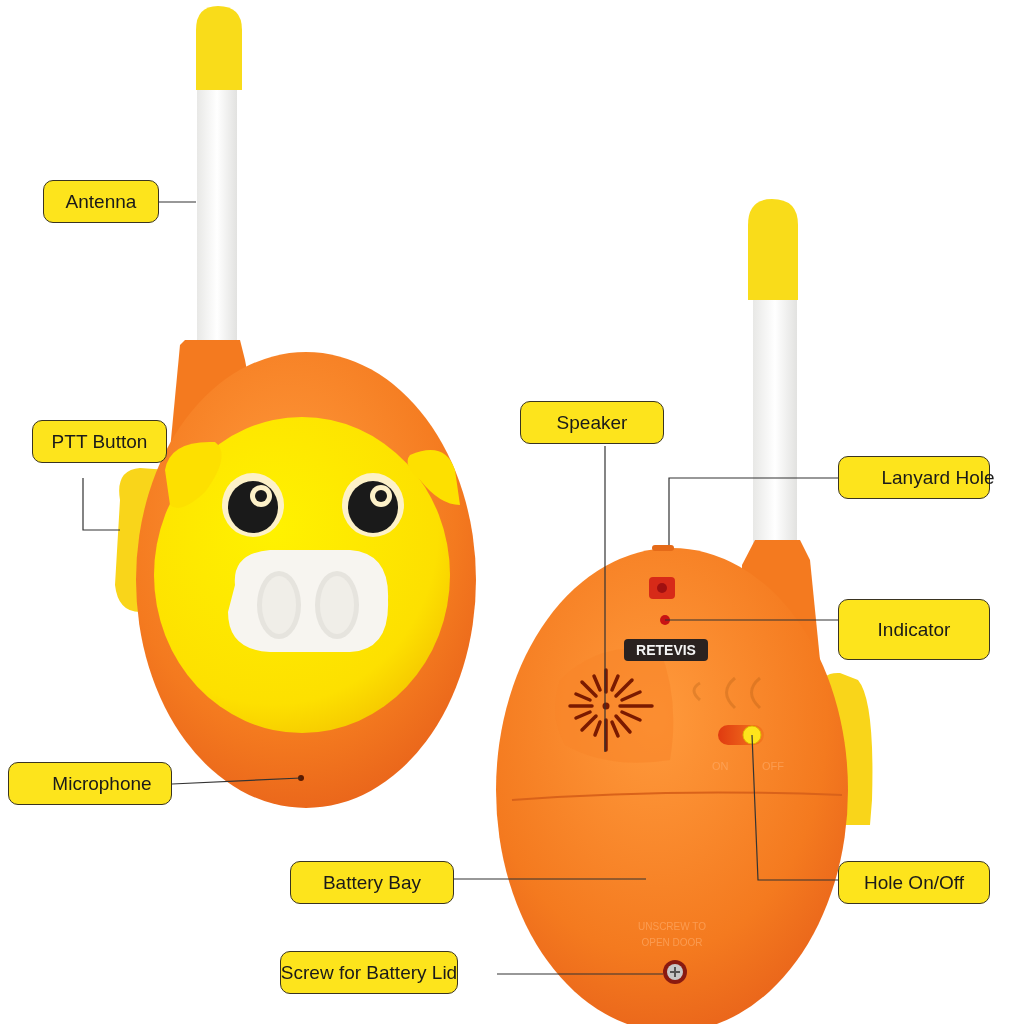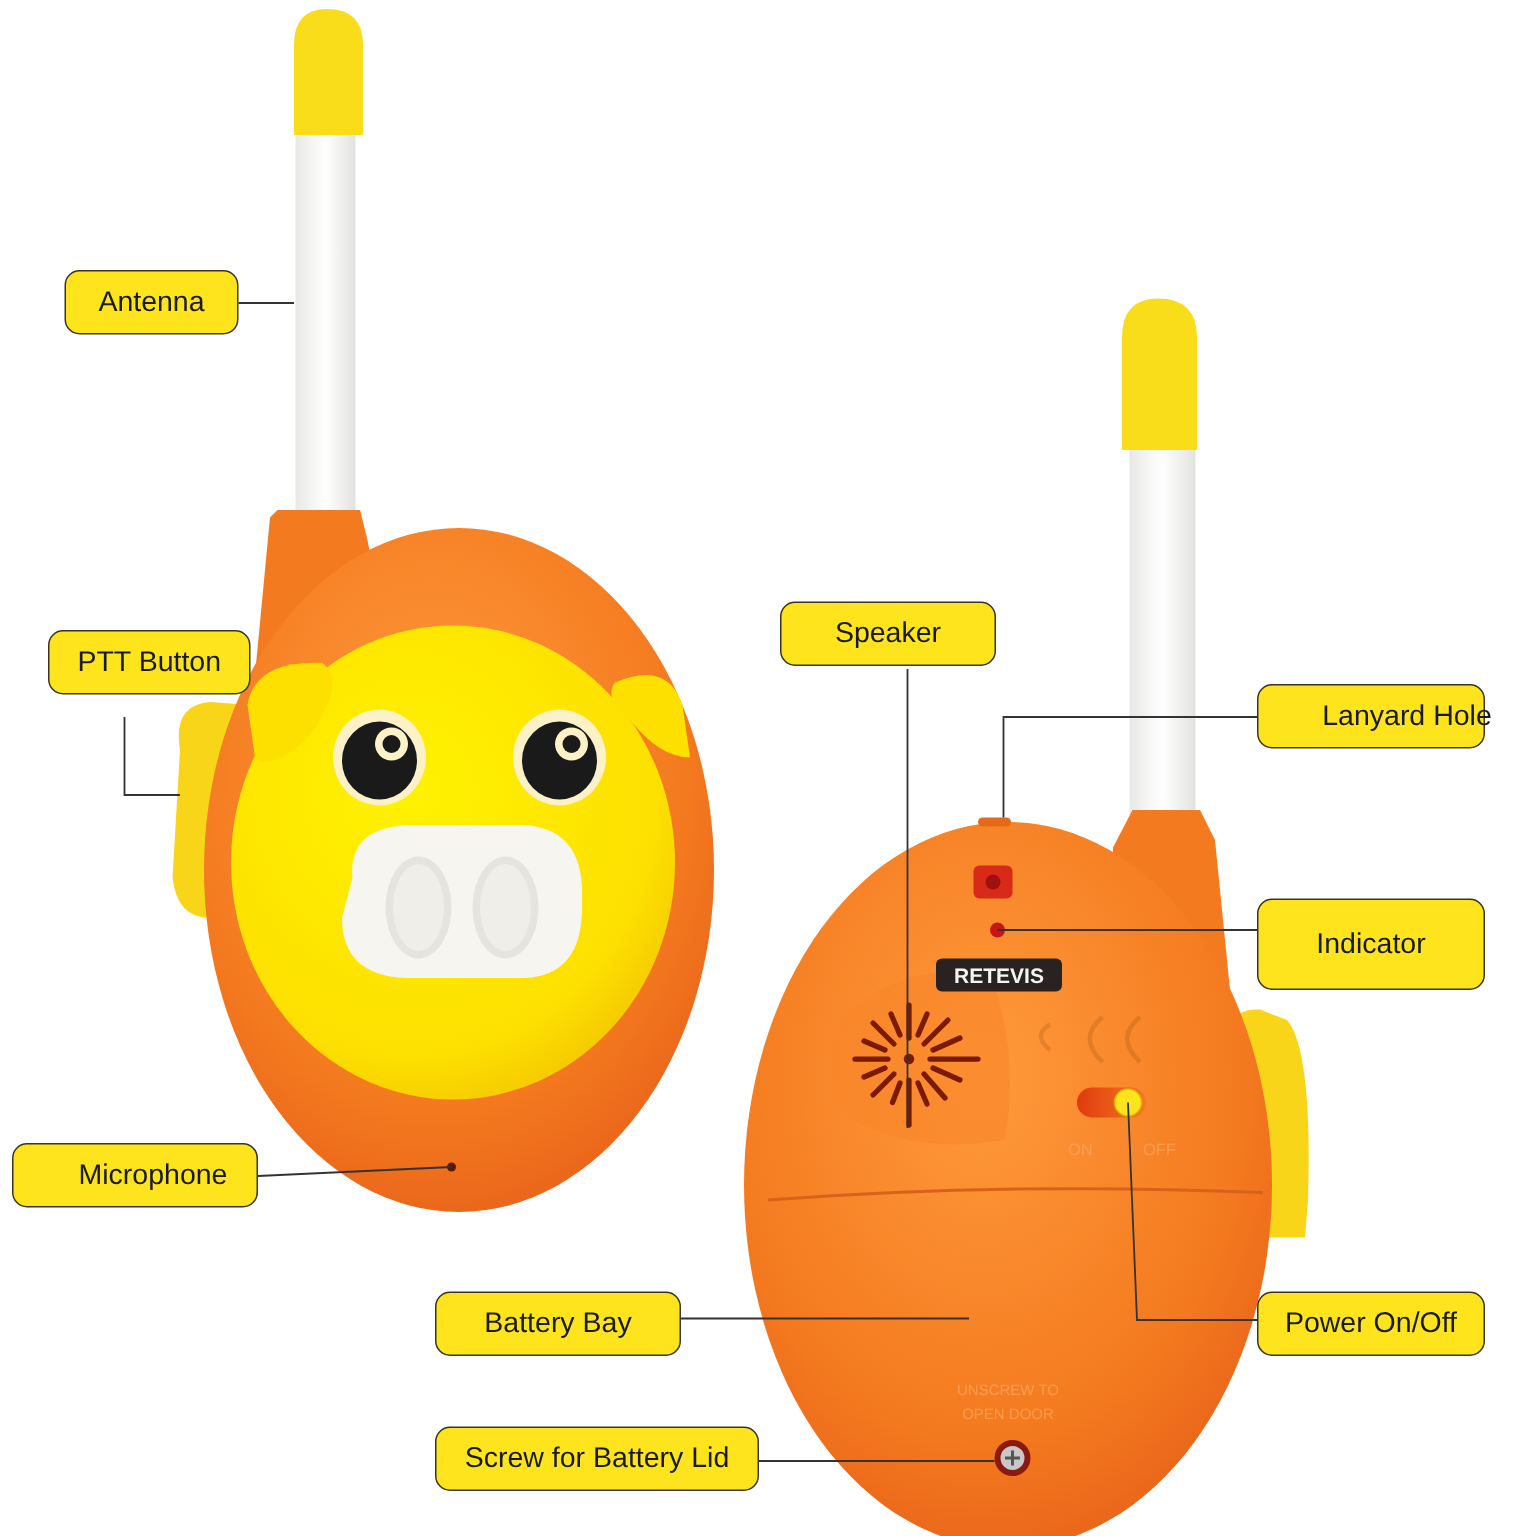--- a/index.html
+++ b/index.html
@@ -161,14 +161,14 @@
   </g>
 </svg>
 
 <div class="label" style="left:43px;top:180px;width:116px;height:43px;">Antenna</div>
 <div class="label" style="left:8px;top:420px;width:135px;height:43px;margin-left:24px;">PTT Button</div>
 <div class="label" style="left:8px;top:762px;width:164px;height:43px;padding-left:24px;">Microphone</div>
 <div class="label" style="left:520px;top:401px;width:144px;height:43px;">Speaker</div>
 <div class="label" style="left:838px;top:456px;width:152px;height:43px;padding-left:48px;">Lanyard Hole</div>
 <div class="label" style="left:838px;top:599px;width:152px;height:61px;">Indicator</div>
 <div class="label" style="left:290px;top:861px;width:164px;height:43px;">Battery Bay</div>
-<div class="label" style="left:838px;top:861px;width:152px;height:43px;">Power On/Off</div>
-<div class="label" style="left:290px;top:951px;width:216px;height:43px;">Screw for Battery Lid</div>
+<div class="label" style="left:838px;top:861px;width:152px;height:43px;">Hole On/Off</div>
+<div class="label" style="left:280px;top:951px;width:178px;height:43px;">Screw for Battery Lid</div>
 
 </body></html>

